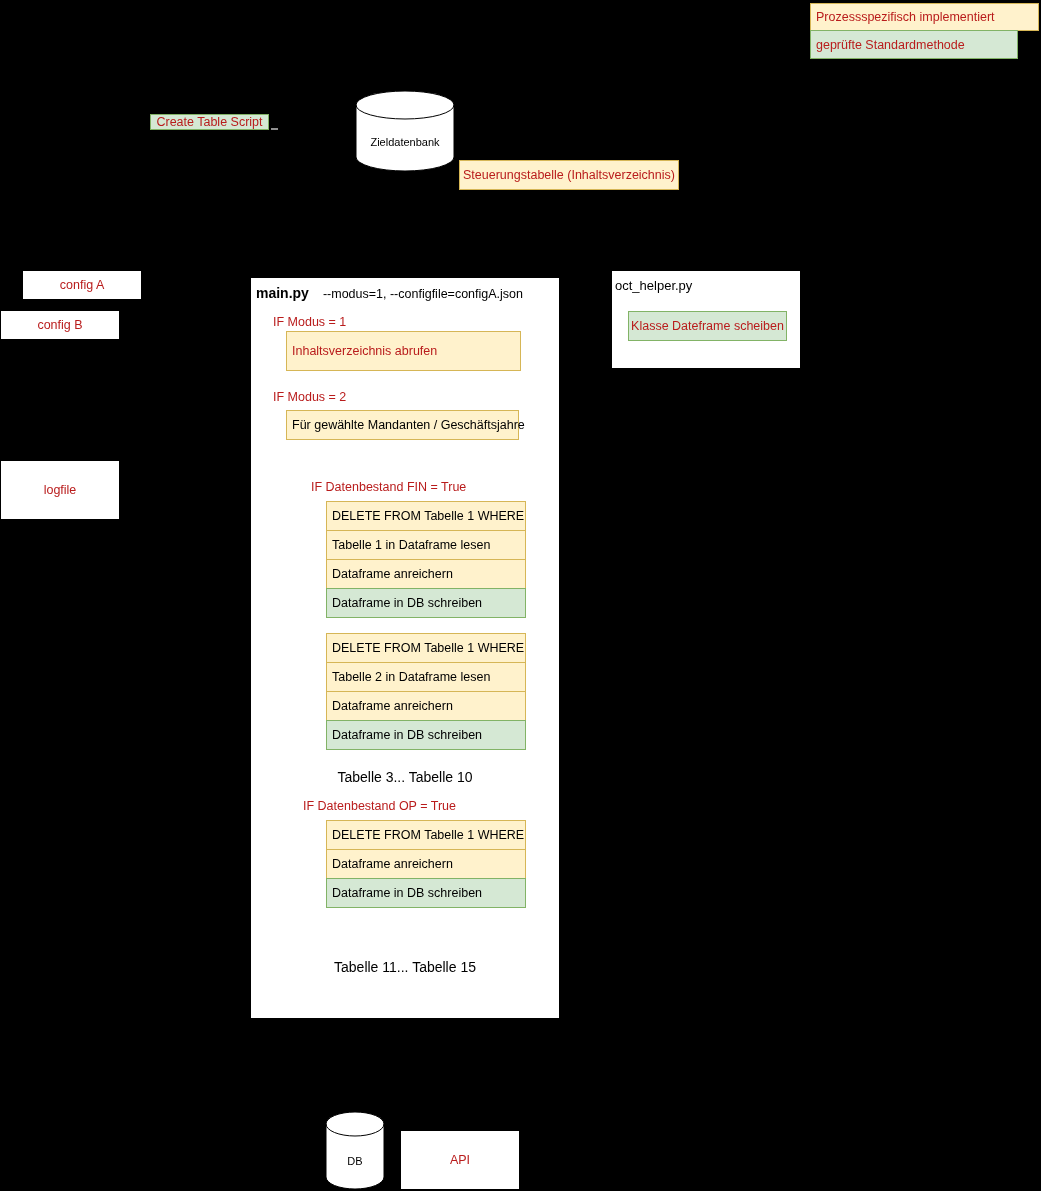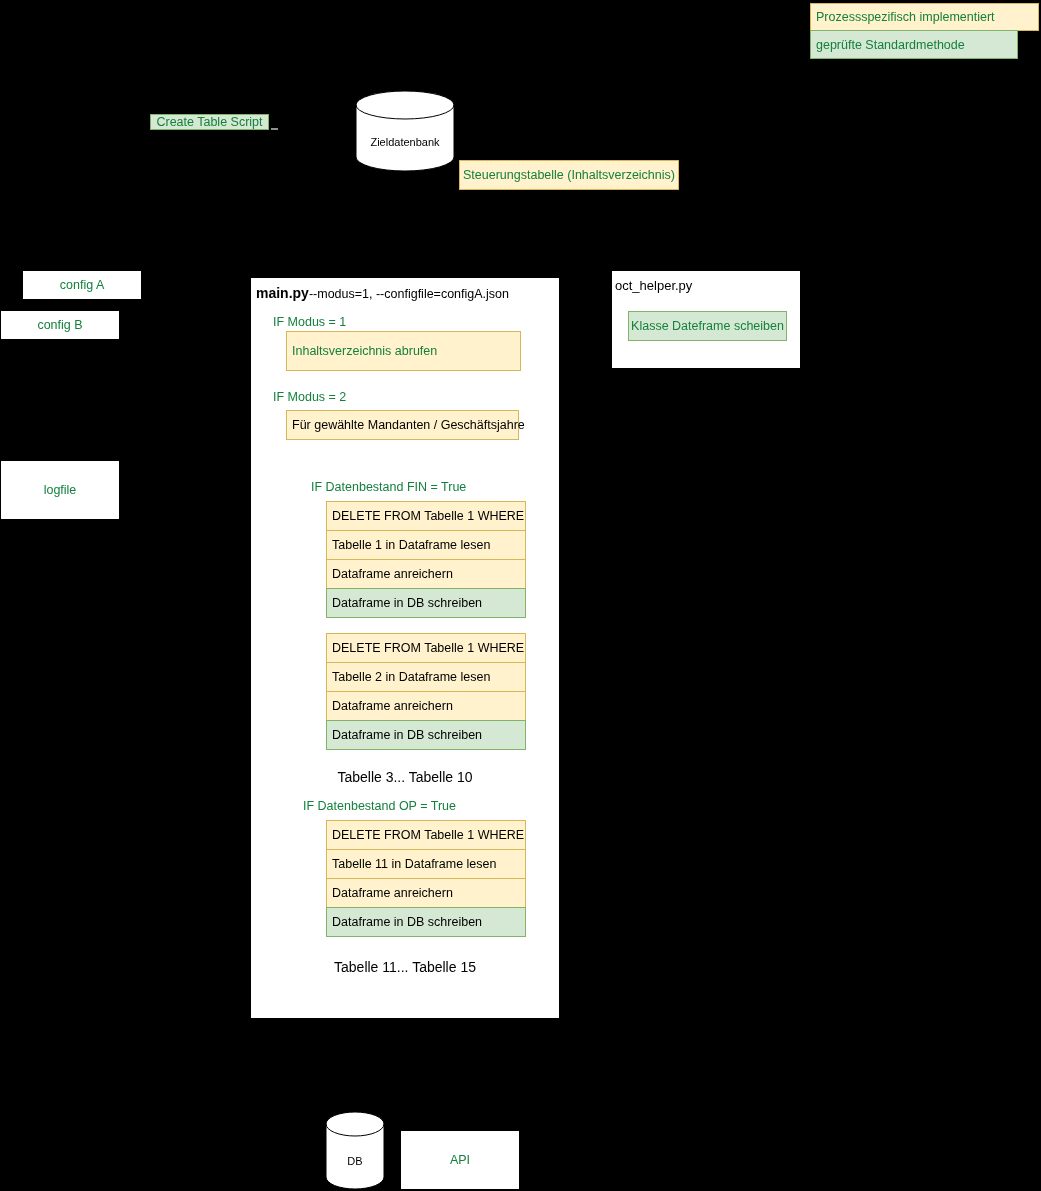--- a/index.html
+++ b/index.html
@@ -1,31 +1,31 @@
 <!DOCTYPE html>
 <html><head>
 <meta charset="utf-8">
 <style>
   * { margin:0; padding:0; box-sizing:border-box; }
   html,body { background:#000; }
   body { font-family:"Liberation Sans", sans-serif; color:#000; }
   .canvas { position:relative; width:1041px; height:1191px; background:#000; overflow:hidden; }
   .abs { position:absolute; }
-  .lbl { font-size:12.5px; color:#15803d; white-space:nowrap; }
+  .lbl { font-size:12.5px; color:#b91c1c; white-space:nowrap; }
   .white-box { background:#fff; border:1px solid #000; }
   .process { background:#FFF2CC; border:1px solid #D6B656; }
   .standard { background:#D5E8D4; border:1px solid #82B366; }
   .center { display:flex; align-items:center; justify-content:center; }
   .leftpad { display:flex; align-items:center; padding-left:5px; }
   .stack .row { height:30px; display:flex; align-items:center; padding-left:5px;
                 font-size:12.5px; margin-top:-1px; white-space:nowrap; }
   .stack .row:first-child { margin-top:0; }
   .main-header { display:flex; align-items:baseline; }
   .main-title { font-size:14px; font-weight:bold; }
-  .main-args { font-size:12.5px; }
+  .main-args { font-size:12.5px; margin-left:14px; }
   .note { position:absolute; width:100%; text-align:center; font-size:14px; }
   .file-title { font-size:13px; }
   .cyl-label { position:absolute; text-align:center; font-size:11px; }
   .stub { position:absolute; background:#8f8f8f; }
 </style>
 </head>
 <body>
 
 <div class="canvas">
 
@@ -79,21 +79,20 @@
       <div class="row process">Dataframe anreichern</div>
       <div class="row standard">Dataframe in DB schreiben</div>
     </div>
 
     <div class="note" style="top:491px;">Tabelle 3... Tabelle 10</div>
 
     <div class="abs lbl" style="left:52px; top:521px;">IF Datenbestand OP = True</div>
 
     <div class="abs stack" style="left:75px; top:542px; width:200px;">
       <div class="row process">DELETE FROM Tabelle 1 WHERE</div>
-      <div class="row process">Tabelle 11 in Dataframe lesen</div>
       <div class="row process">Dataframe anreichern</div>
       <div class="row standard">Dataframe in DB schreiben</div>
     </div>
 
     <div class="note" style="top:681px;">Tabelle 11... Tabelle 15</div>
   </div>
 
   <div class="abs white-box" style="left:611px; top:270px; width:190px; height:99px;">
     <div class="abs file-title" style="left:3px; top:7px;">oct_helper.py</div>
     <div class="abs standard center lbl" style="left:16px; top:40px; width:159px; height:30px;">Klasse Dateframe scheiben</div>

